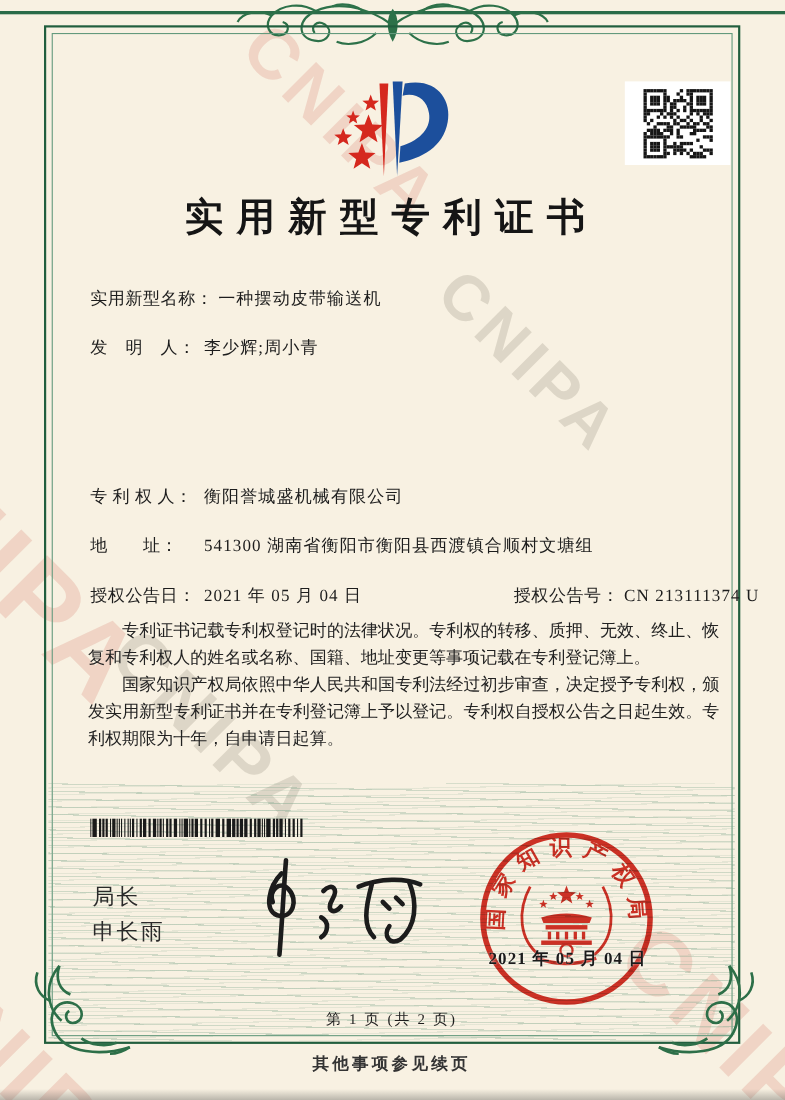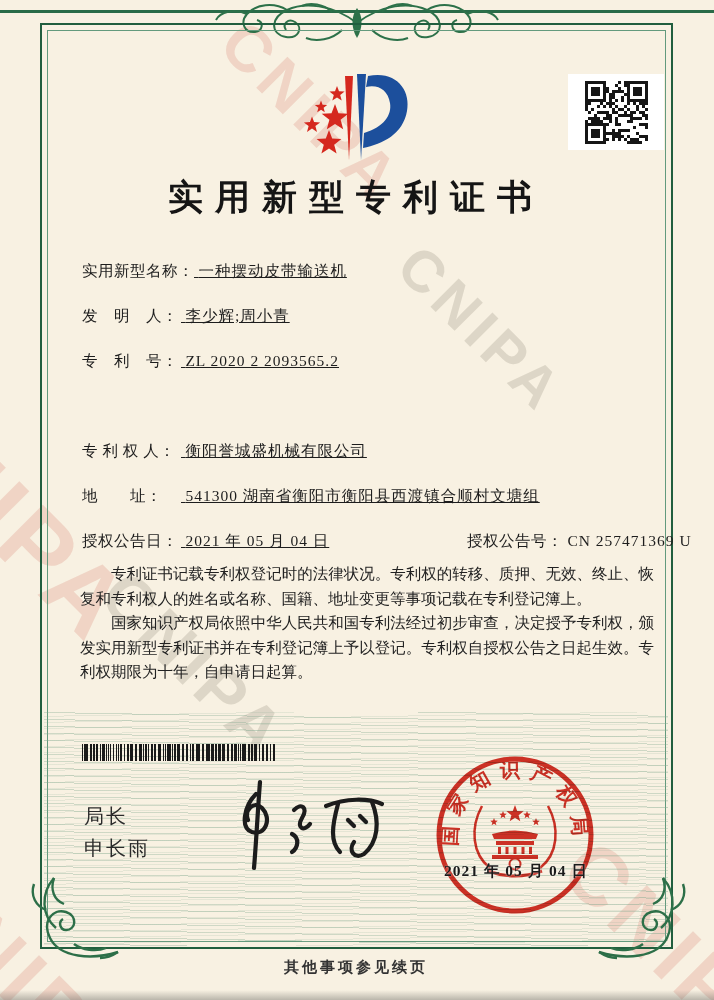--- a/index.html
+++ b/index.html
@@ -33,21 +33,21 @@
   .cert-no{position:absolute; left:82px; top:70px; font-size:15.5px; letter-spacing:1.5px;}
   .logo{position:absolute; left:285px; top:62px;}
   .qr-box{position:absolute; left:568px; top:74px; width:96px; height:76px; background:#fff;
           display:flex; align-items:center; justify-content:center;}
   .qr-grid{display:grid; grid-template-columns:repeat(21,3px); grid-auto-rows:3px;}
   .qr-grid div{width:3px; height:3px;}
   .qr-grid div.on{background:#161616;}
   .title{position:absolute; left:40px; top:174px; width:632px; text-align:center;
          font-size:35px; font-weight:bold; letter-spacing:12px; color:#151515;}
   
-  .field-row{position:absolute; left:82px; font-size:15.5px; letter-spacing:0.5px; white-space:nowrap;text-decoration:underline;}
+  .field-row{position:absolute; left:82px; font-size:15.5px; letter-spacing:0.5px; white-space:nowrap;}
   .flabel{display:inline-block; min-width:99px;}
   .fvalue{letter-spacing:1px;}
   .field-right{position:absolute; left:385px; top:0;}
   
   .body-text{position:absolute; left:80px; top:562px; width:574px;
              font-size:15.5px; line-height:24.5px; text-align:justify; color:#222;}
   .body-text p{margin:0; text-indent:2em;}
   
   .barcode{position:absolute; left:82px; top:744px;}
   .officer{position:absolute; left:84px; top:800px; font-family:"Liberation Sans","DejaVu Sans",sans-serif;
@@ -564,40 +564,36 @@
   <div class="title z-content">实用新型专利证书</div>
 
   <div class="field-row z-content" style="top:261px">
     <span class="flabel">实用新型名称：</span>
     <span class="fvalue">一种摆动皮带输送机</span>
   </div>
   <div class="field-row z-content" style="top:306px">
     <span class="flabel">发　明　人：</span>
     <span class="fvalue">李少辉;周小青</span>
   </div>
-  <div class="field-row z-content" style="top:351px">
-    <span class="flabel">专　利　号：</span>
-    <span class="fvalue">ZL 2020 2 2093565.2</span>
-  </div>
   <div class="field-row z-content" style="top:441px">
     <span class="flabel">专 利 权 人：</span>
     <span class="fvalue">衡阳誉城盛机械有限公司</span>
   </div>
   <div class="field-row z-content" style="top:486px">
     <span class="flabel">地　　址：</span>
     <span class="fvalue">541300 湖南省衡阳市衡阳县西渡镇合顺村文塘组</span>
   </div>
   <div class="field-row z-content" style="top:531px; width:572px">
     <span>
       <span class="flabel">授权公告日：</span>
       <span class="fvalue">2021 年 05 月 04 日</span>
     </span>
     <span class="field-right">
       <span class="flabel" style="min-width:0">授权公告号：</span>
-      <span class="fvalue">CN 257471369 U</span>
+      <span class="fvalue">CN 213111374 U</span>
     </span>
   </div>
 
   <div class="body-text z-content">
     <p>专利证书记载专利权登记时的法律状况。专利权的转移、质押、无效、终止、恢复和专利权人的姓名或名称、国籍、地址变更等事项记载在专利登记簿上。</p>
     <p>国家知识产权局依照中华人民共和国专利法经过初步审查，决定授予专利权，颁发实用新型专利证书并在专利登记簿上予以登记。专利权自授权公告之日起生效。专利权期限为十年，自申请日起算。</p>
   </div>
 
   <svg class="barcode z-content" id="barcode" width="196" height="17" viewBox="0 0 196 17">
       <rect x="0" y="0" width="1" height="17" fill="#1a1a1a"></rect>
@@ -702,20 +698,21 @@
       <rect x="75.5" y="97" width="3" height="7" stroke="none"></rect>
       <rect x="83.5" y="97" width="3" height="7" stroke="none"></rect>
       <rect x="91.5" y="97" width="3" height="7" stroke="none"></rect>
       <rect x="99" y="97" width="3" height="7" stroke="none"></rect>
       <rect x="62" y="105" width="46" height="4" stroke="none"></rect>
       <circle cx="85" cy="114" r="5.5" fill="none" stroke-width="2"></circle>
     </g>
   </svg>
   <div class="seal-date">2021 年 05 月 04 日</div>
 
+  <div class="page-indicator z-content">第 1 页 (共 2 页)</div>
   <div class="continuation">其他事项参见续页</div>
 
   <svg class="corner-bl" width="100" height="100" viewBox="0 0 100 100">
     <g stroke="#2d6f48" fill="none" stroke-width="2.4">
       <path d="M96,86 C70,94 38,92 28,72 C20,56 30,42 44,46 C56,50 54,64 44,64 C38,64 36,56 41,53"></path>
       <path d="M34,62 C20,50 18,28 32,12"></path>
       <path d="M32,12 C28,24 32,34 42,38"></path>
       <path d="M24,44 C14,40 8,30 12,18"></path>
       <path d="M52,78 C60,84 74,86 84,82"></path>
       <path d="M96,86 C90,90 84,92 78,92"></path>

